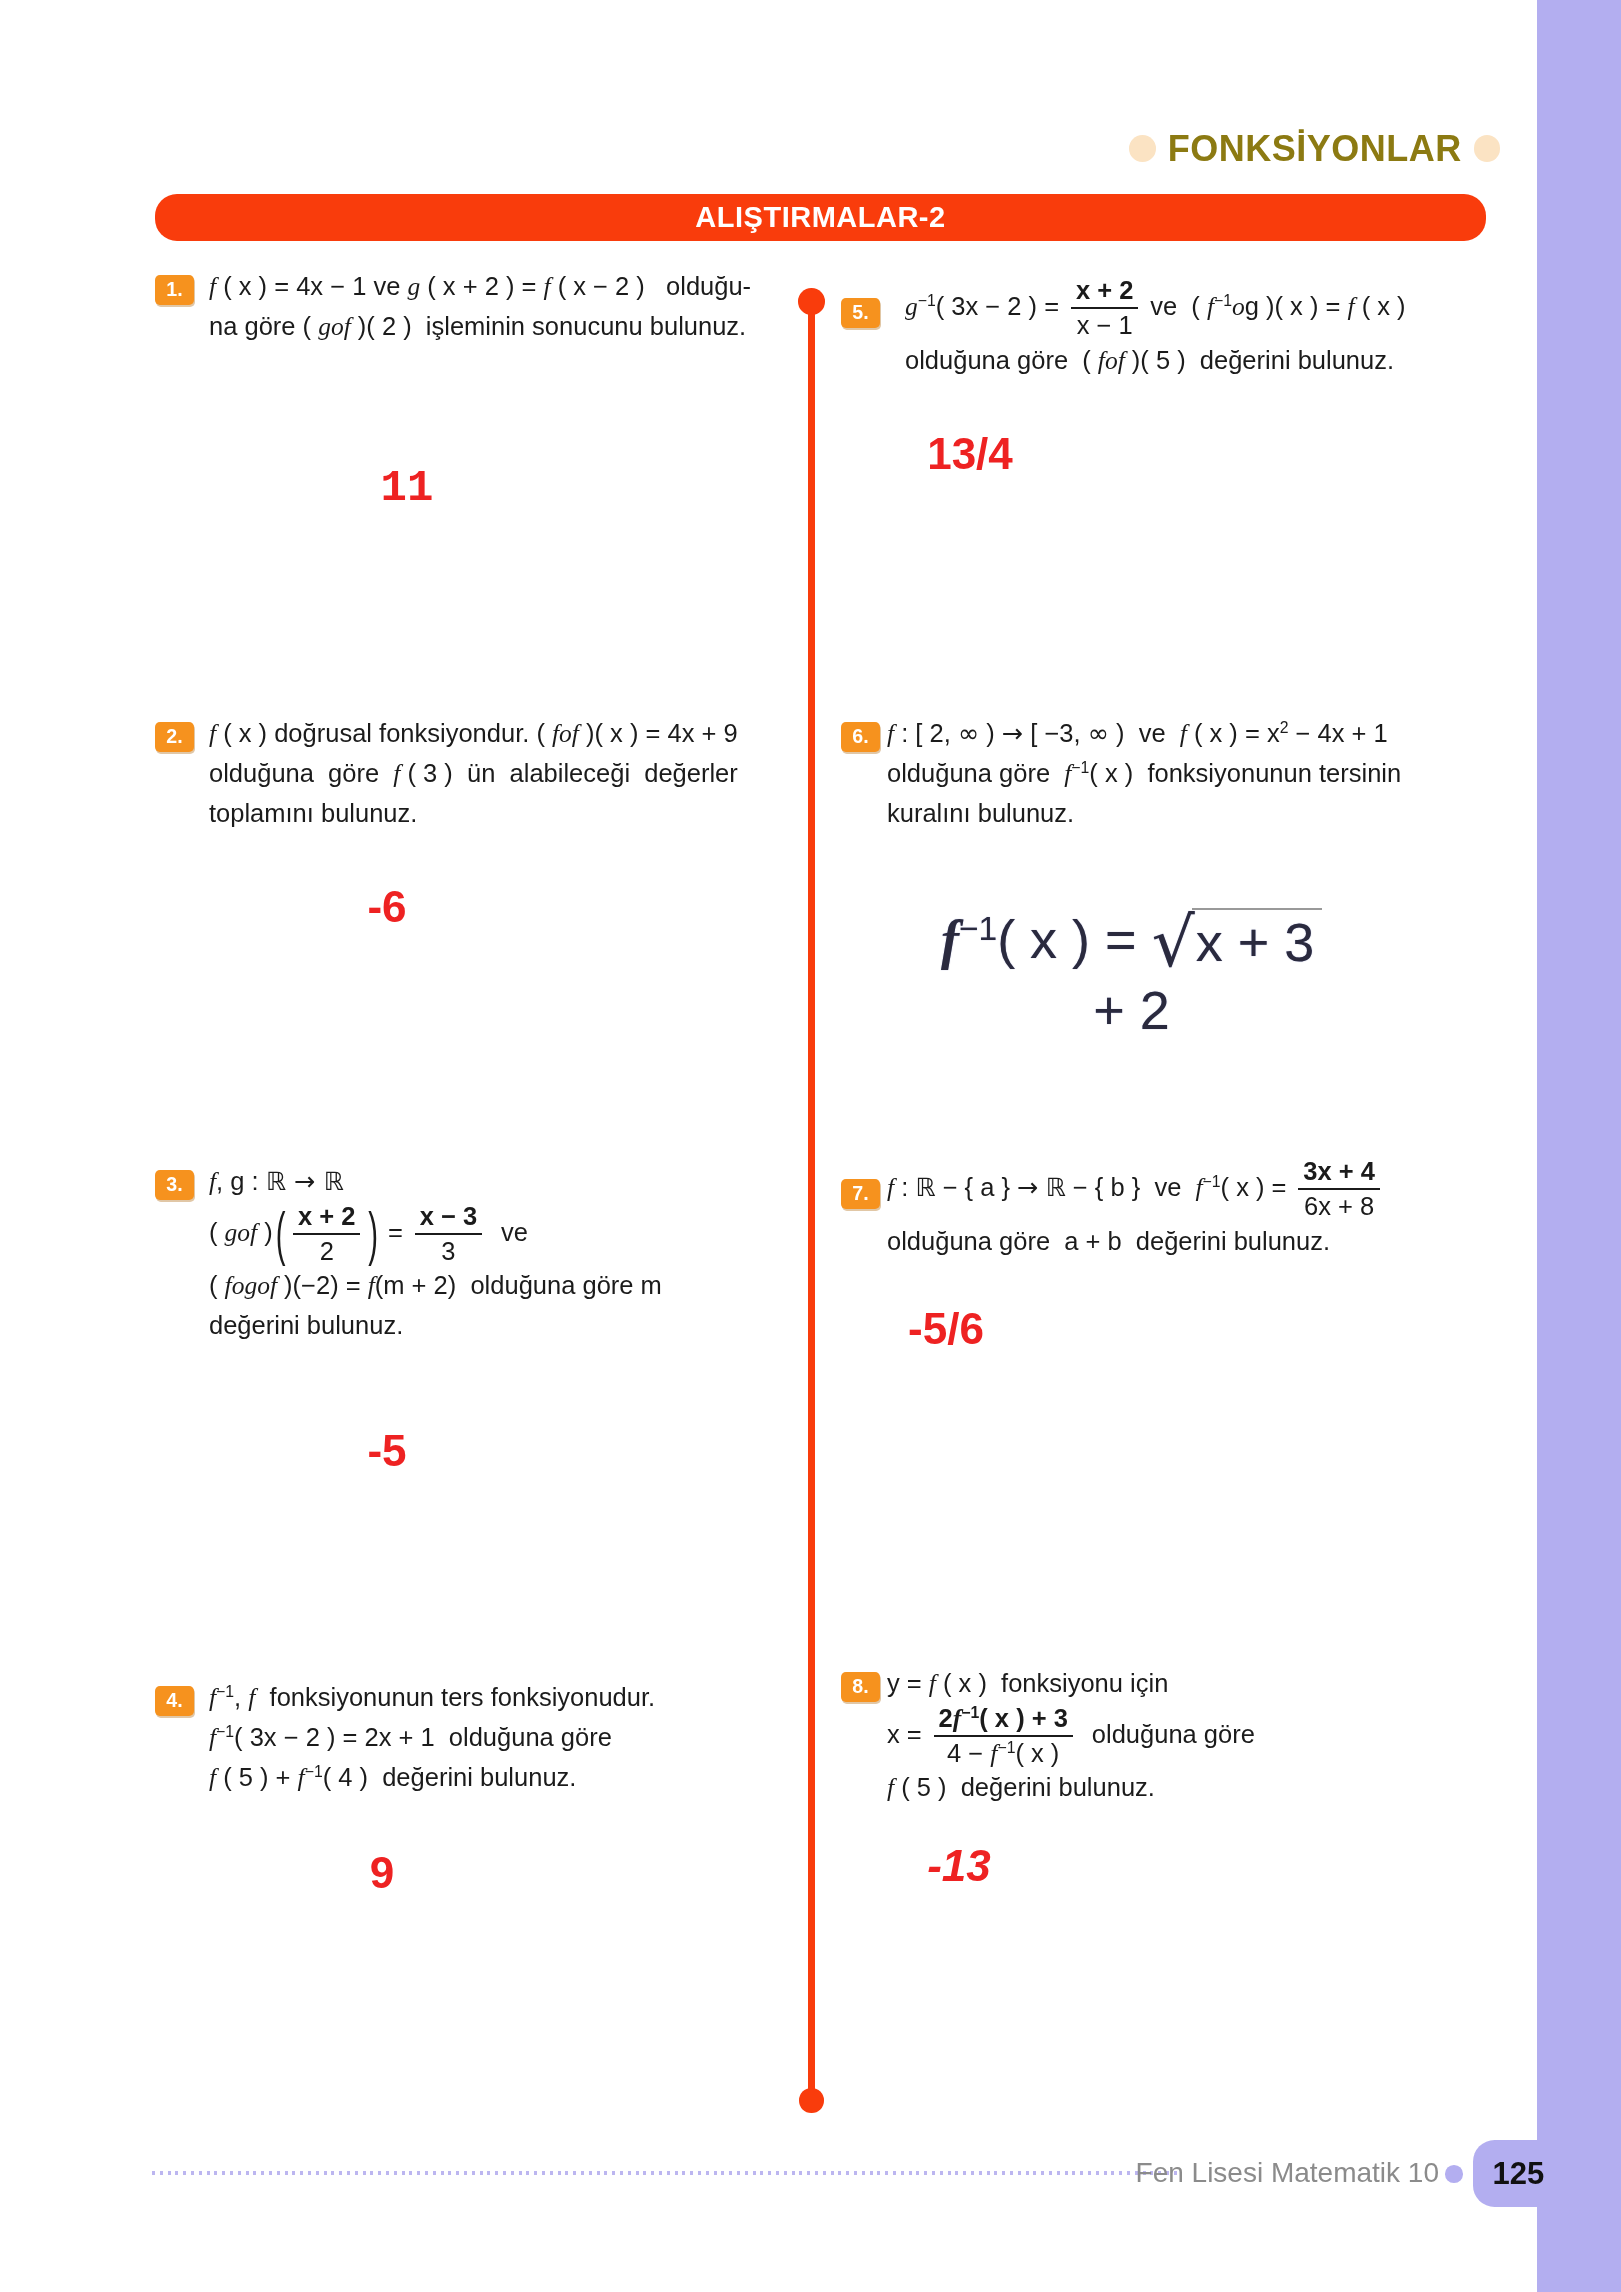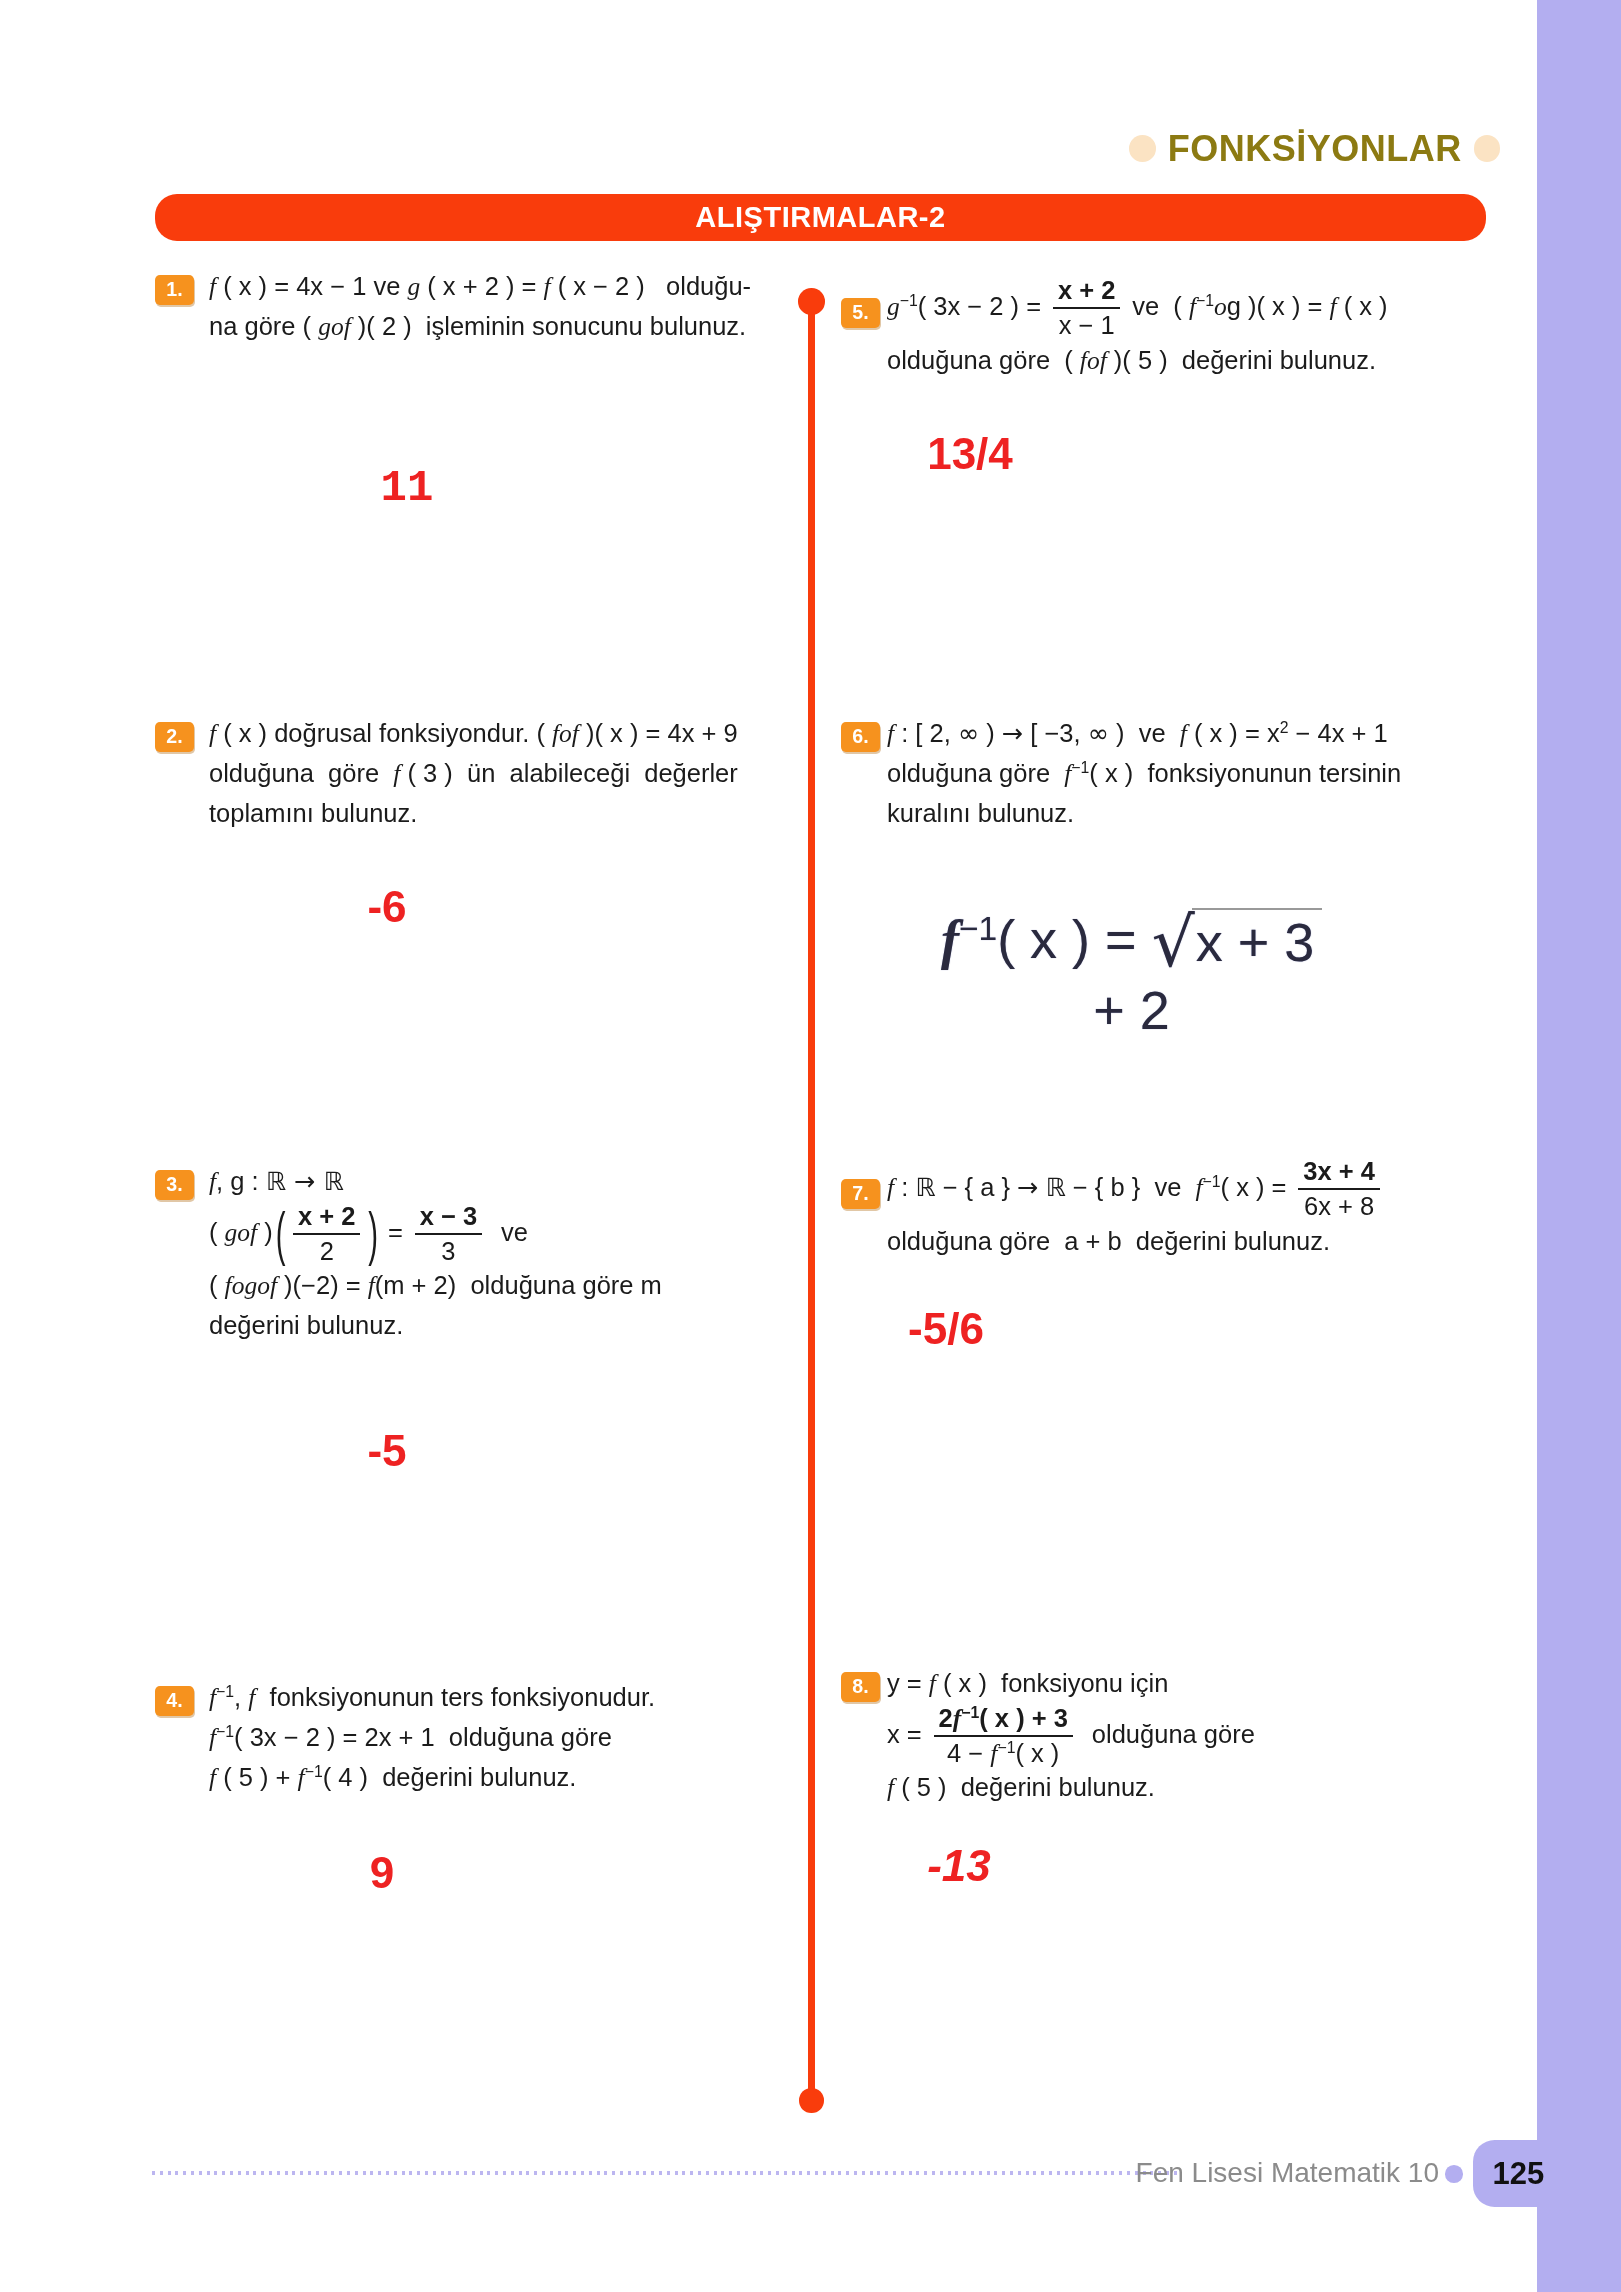--- a/index.html
+++ b/index.html
@@ -131,21 +131,21 @@
     <div class="qtext">
         <div class="qline"><span class="mi">f</span><sup class="sp">−1</sup><span>, </span><span class="mi">f</span><span>  fonksiyonunun ters fonksiyonudur.</span></div>
         <div class="qline"><span class="mi">f</span><sup class="sp">−1</sup><span>( 3x − 2 ) = 2x + 1  olduğuna göre</span></div>
         <div class="qline"><span class="mi">f</span><span> ( 5 ) + </span><span class="mi">f</span><sup class="sp">−1</sup><span>( 4 )  değerini bulunuz.</span></div>
       </div>
   </section>
   <div class="answer" style="left:235px;top:1848px;">9</div>
 
   <section class="q" style="left:841px;top:276px;width:676px;">
     <span class="badge" style="top:21.6px;">5.</span>
-    <div class="qtext" style="margin-left:46px;">
+    <div class="qtext" style="margin-left:64px;">
         <div class="qline"><span class="mi">g</span><sup class="sp">−1</sup><span>( 3x − 2 ) = </span><span class="fr"><span class="fn"><span>x + 2</span></span><span class="fd"><span>x − 1</span></span></span><span> ve  ( </span><span class="mi">f</span><sup class="sp">−1</sup><span class="mi">o</span><span>g )( x ) = </span><span class="mi">f</span><span> ( x )</span></div>
         <div class="qline"><span>olduğuna göre  ( </span><span class="mi">fof</span><span> )( 5 )  değerini bulunuz.</span></div>
       </div>
   </section>
   <div class="answer" style="left:823px;top:429px;">13/4</div>
 
   <section class="q" style="left:841px;top:714px;width:676px;">
     <span class="badge" style="top:7.8px;">6.</span>
     <div class="qtext" style="margin-left:46px;">
         <div class="qline"><span class="mi">f</span><span> : [ 2, </span><span class="bb">∞</span><span> ) </span><span class="bb">→</span><span> [ −3, </span><span class="bb">∞</span><span> )  ve  </span><span class="mi">f</span><span> ( x ) = x</span><sup class="sp">2</sup><span> − 4x + 1</span></div>

